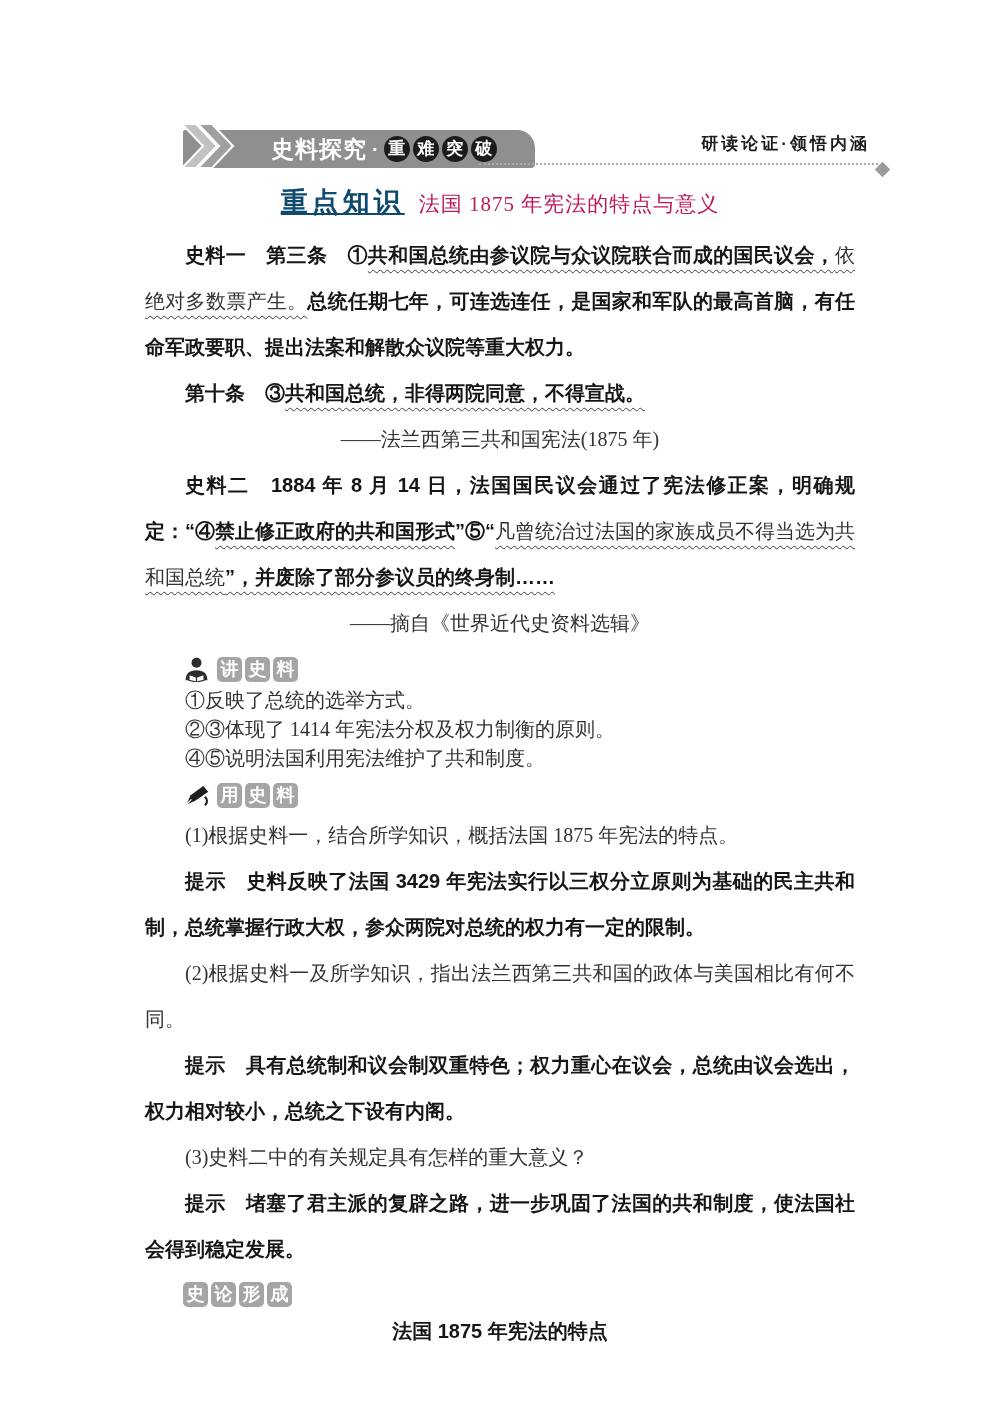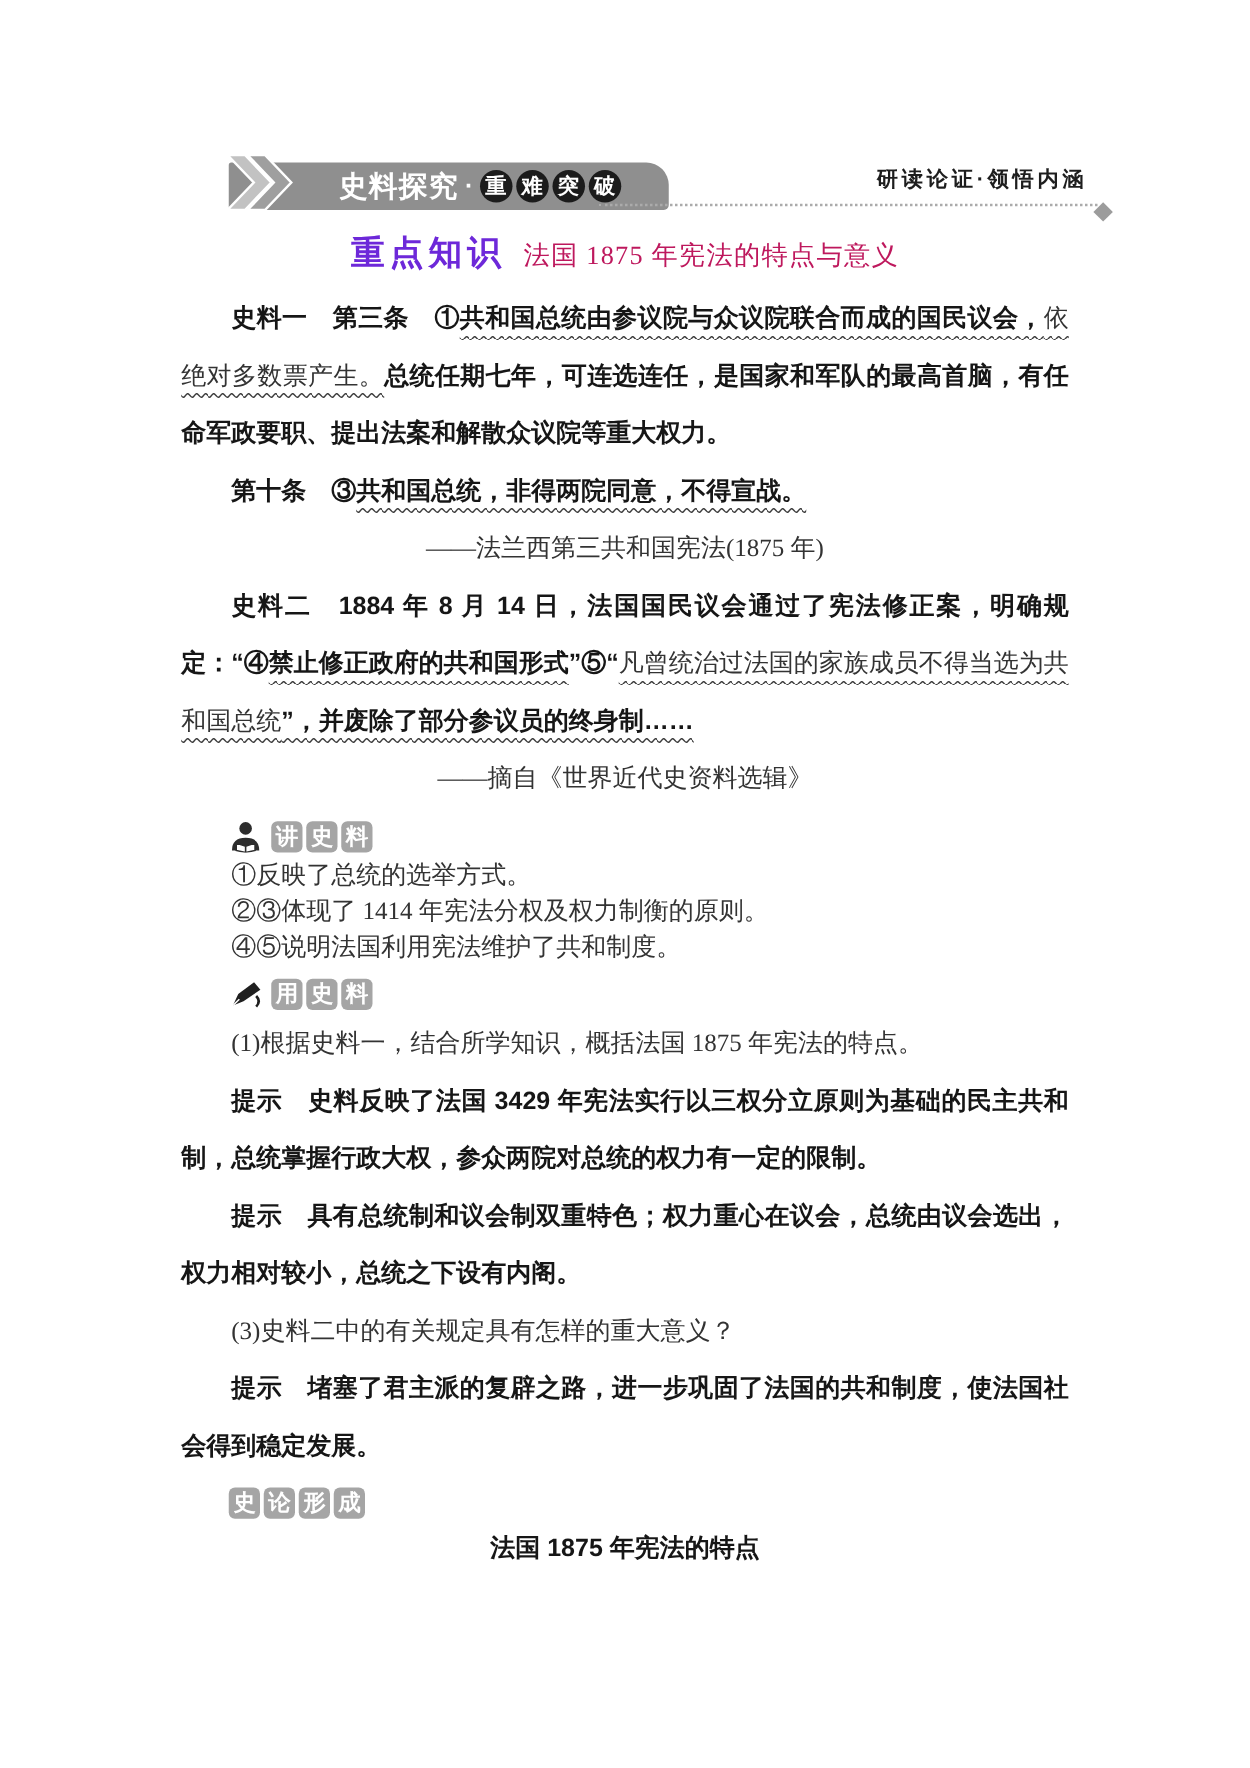--- a/index.html
+++ b/index.html
@@ -24,21 +24,21 @@
   .band-circle{flex:0 0 auto;width:26px;height:26px;border-radius:50%;background:var(--circle-black);
                color:#fff;font:700 17px/26px "Liberation Sans",sans-serif;text-align:center;}
   .dotline{position:absolute;left:296px;right:4px;bottom:9px;border-bottom:2px dotted #ababab;}
   .tagline{position:absolute;right:12px;top:6px;font:700 17px "Liberation Sans",sans-serif;
            letter-spacing:3px;color:#1d1d1d;white-space:nowrap;}
   .diamond{position:absolute;right:-6px;bottom:-1px;width:11px;height:11px;
            background:var(--diamond-gray);transform:rotate(45deg);}
 
   
   .title-row{text-align:center;margin-top:10px;white-space:nowrap;}
-  .title-main{font:700 27px "Liberation Sans",sans-serif;letter-spacing:4px;color:#6d28d9;}
+  .title-main{font:700 27px "Liberation Sans",sans-serif;letter-spacing:4px;color:#0c4a6e;text-decoration:underline;}
   .title-sub{font:400 21px "Liberation Serif",serif;margin-left:14px;letter-spacing:1px;color:#be185d;}
 
   
   .doc{margin:12px 145px 0 145px;font-size:20px;}
   .blk{margin:0;text-align:justify;}
   .indent{text-indent:2em;}
   .src{line-height:2.3;}
   .q{line-height:2.3;}
   .attr{text-align:center;line-height:2.3;}
   .note{line-height:1.45;text-indent:2em;}
@@ -110,20 +110,21 @@
       <path d="M4 24 L10 18" stroke="#ffffff" stroke-width="1.5"></path>
       <path d="M26 15 Q31 20 26 25" stroke="#1f1f1f" stroke-width="2.5" fill="none"></path>
     </svg>
   </span>
 <span class="badge">用</span>
         <span class="badge">史</span>
         <span class="badge">料</span>
       </div>
       <p class="blk q indent"><span class="song">(1)根据史料一，结合所学知识，概括法国 1875 年宪法的特点。</span></p>
       <p class="blk src indent"><span class="hei">提示　史料反映了法国 3429 年宪法实行以三权分立原则为基础的民主共和制，总统掌握行政大权，参众两院对总统的权力有一定的限制。</span></p>
+      <p class="blk q indent"><span class="song">(2)根据史料一及所学知识，指出法兰西第三共和国的政体与美国相比有何不同。</span></p>
       <p class="blk src indent"><span class="hei">提示　具有总统制和议会制双重特色；权力重心在议会，总统由议会选出，权力相对较小，总统之下设有内阁。</span></p>
       <p class="blk q indent"><span class="song">(3)史料二中的有关规定具有怎样的重大意义？</span></p>
       <p class="blk src indent"><span class="hei">提示　堵塞了君主派的复辟之路，进一步巩固了法国的共和制度，使法国社会得到稳定发展。</span></p>
       <div class="badge-row">
         <span class="badge">史</span>
         <span class="badge">论</span>
         <span class="badge">形</span>
         <span class="badge">成</span>
       </div>
       <p class="blk center"><span class="hei">法国 1875 年宪法的特点</span></p>

